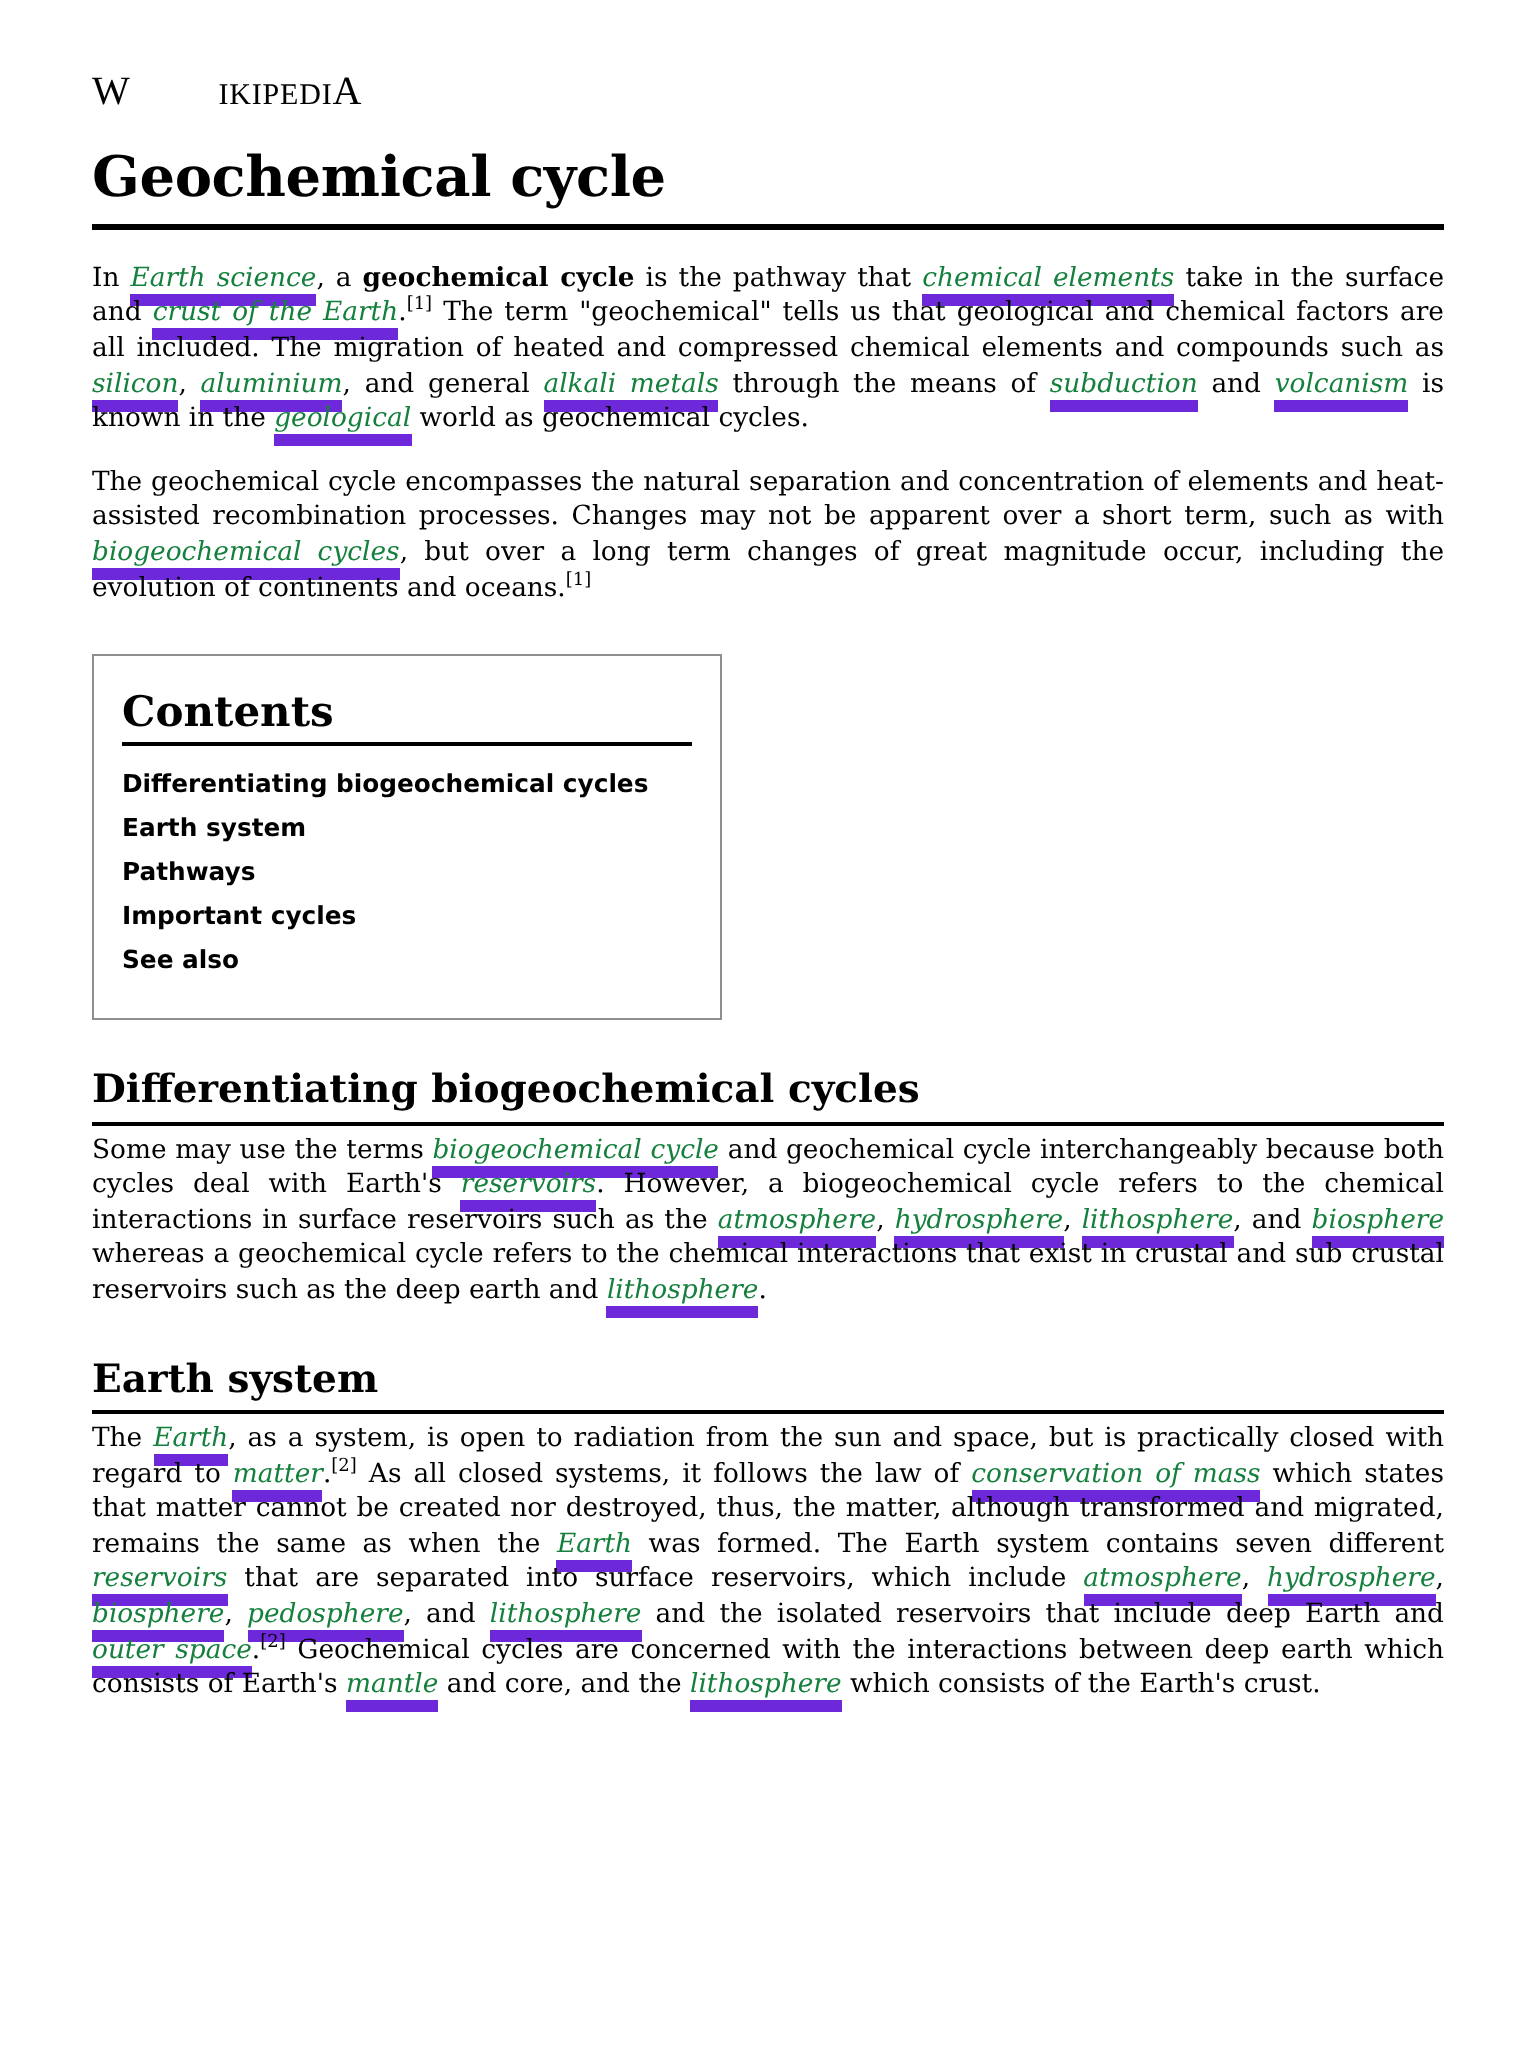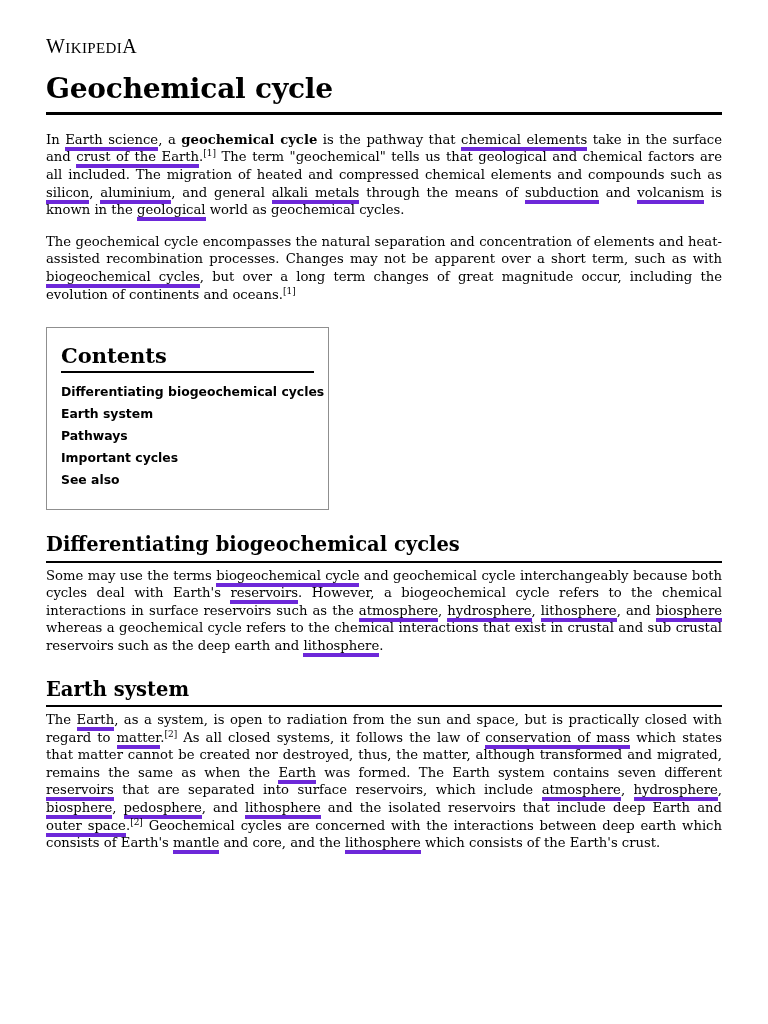--- a/index.html
+++ b/index.html
@@ -24,21 +24,21 @@
   .wordmark {
     padding-top: 36px;
     font-family: "Liberation Serif", "DejaVu Serif", serif;
     font-size: 20px;
     line-height: 1;
     letter-spacing: 0.4px;
     color: #000;
     white-space: nowrap;
   }
   .wordmark .cap { font-size: 20px; }
-  .wordmark .sc  { font-size: 15px; }
+  .wordmark .sc  { font-size: 15px; margin-left: 44px; }
 
   
   .article-title {
     margin: 18px 0 0 0;
     font-family: "DejaVu Serif", serif;
     font-weight: bold;
     font-size: 28px;
     line-height: 1.1;
     letter-spacing: -0.2px;
   }
@@ -55,36 +55,37 @@
     font-size: 13.2px;
     line-height: 17.6px;
     text-align: justify;
     text-justify: inter-word;
     color: #000;
   }
   p.body:first-of-type { margin-top: 16px; }
 
   .lnk {
     text-decoration: none;
-    color: #000000;
-    border-bottom: 4px solid #6d28d9;
+    color: #15803d;
+    border-bottom: 6px solid #6d28d9;
     padding-bottom: 0px;
+    font-style: italic;
   }
   b.term { font-weight: bold; }
 
   sup.ref {
     font-size: 9px;
     vertical-align: super;
     line-height: 0;
   }
 
   
   .toc {
     margin-top: 24px;
-    width: 283px;
+    width: 315px;
     border: 1px solid #8f8f8f;
     padding: 16px 14px 18px 14px;
     background: #fff;
   }
   .toc-title {
     font-family: "DejaVu Serif", serif;
     font-weight: bold;
     font-size: 21px;
     line-height: 1.15;
     margin: 0 0 2px 0;

